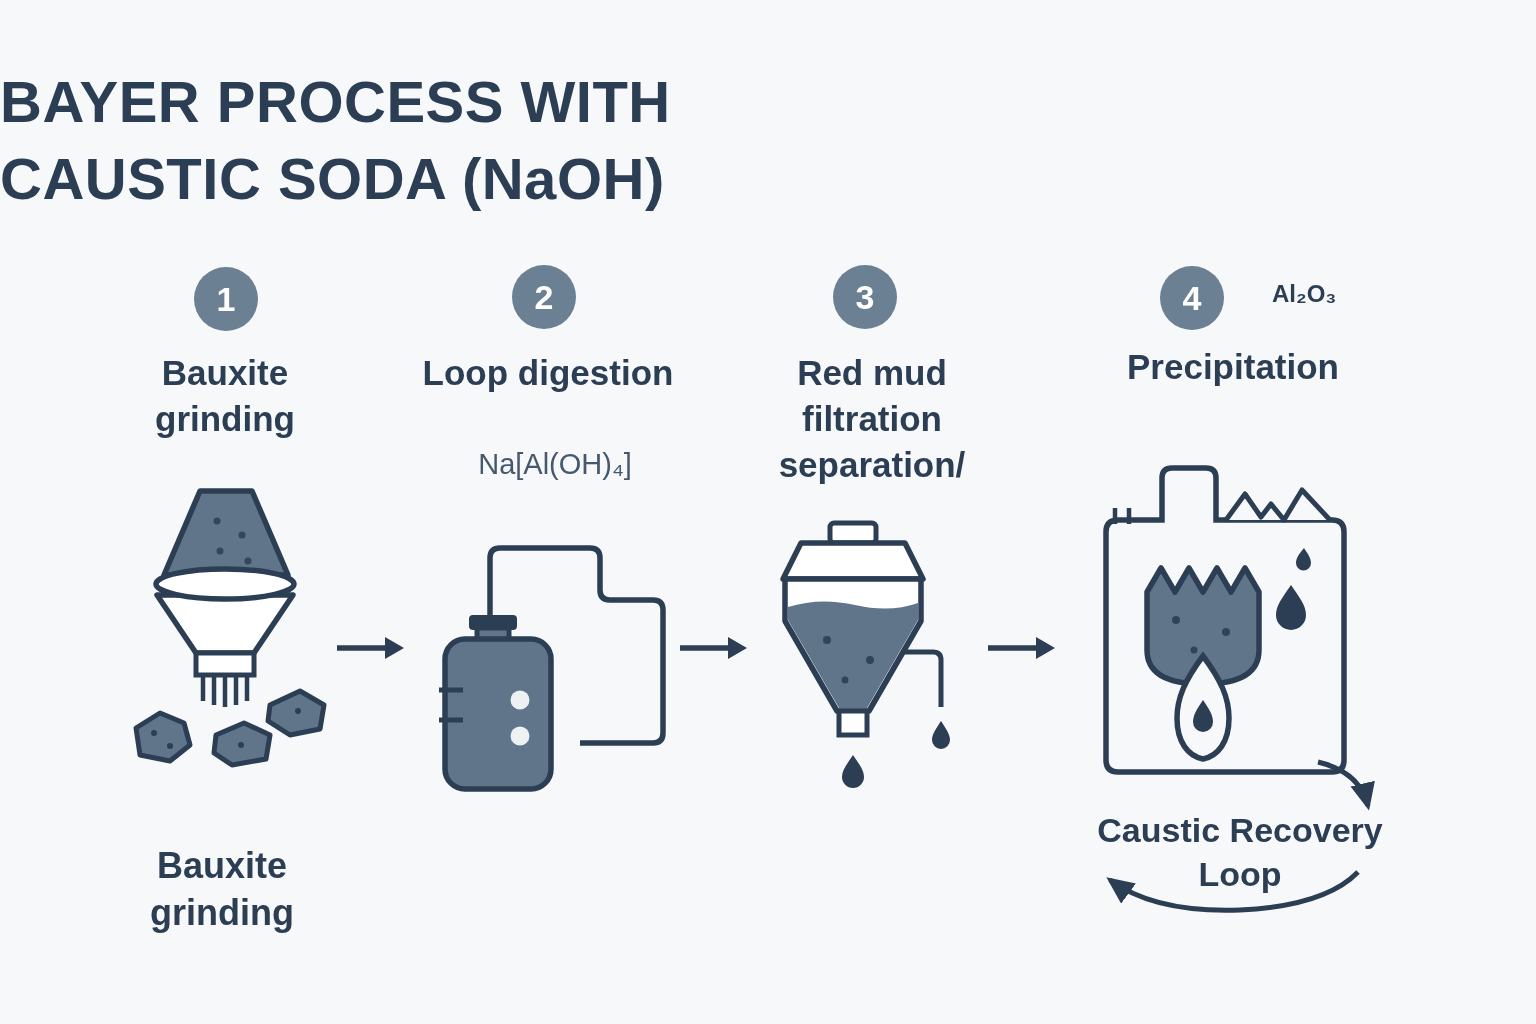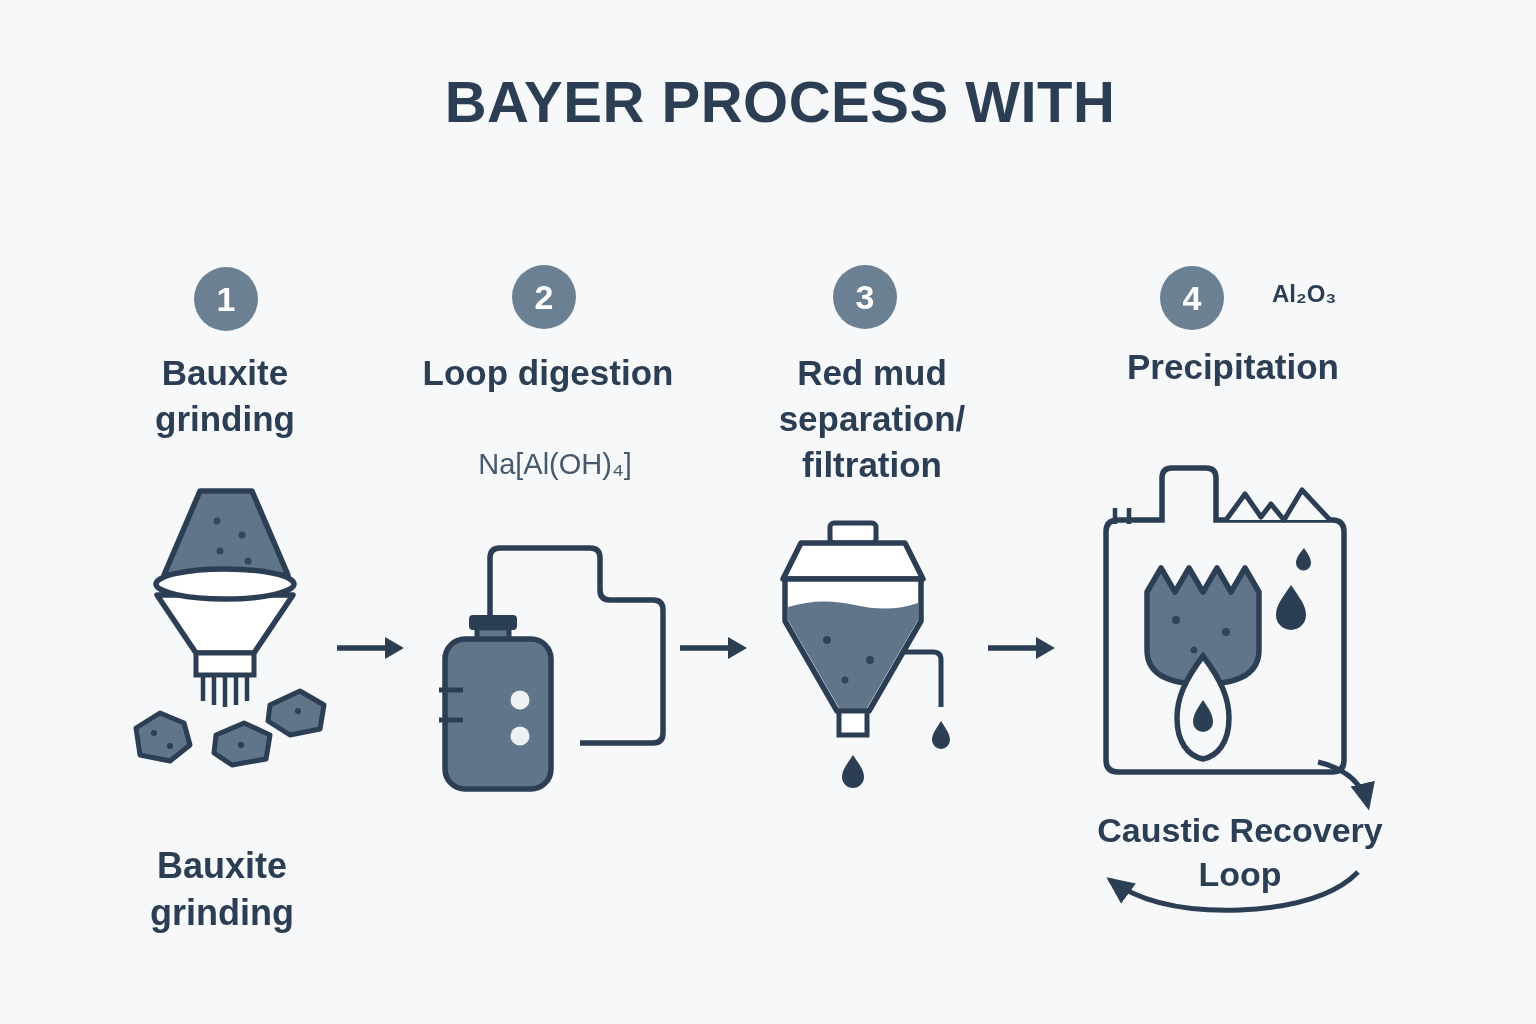--- a/index.html
+++ b/index.html
@@ -5,22 +5,22 @@
   * { margin:0; padding:0; box-sizing:border-box; }
   html,body { background:#ffffff; }
   body { font-family:"Liberation Sans", sans-serif; }
   .canvas{
     position:relative; width:1536px; height:1024px;
     background:var(--bg,#f7f8fa); overflow:hidden;
     color:var(--ink,#2c3e54);
   }
   .title{
     position:absolute; left:0; right:0; top:64px;
-    text-align:center; font-size:58px; font-weight:700;
-    line-height:1.32; letter-spacing:0.5px; color:var(--ink,#2b3a54);margin-left:24px;
+    font-size:58px; font-weight:700;
+    line-height:1.32; letter-spacing:0.5px; color:var(--ink,#2b3a54);
   }
   .title span{ display:block; }
   .badge{
     position:absolute; width:64px; height:64px; border-radius:50%;
     background:var(--badge,#6c8093); color:#ffffff;
     font-size:34px; font-weight:700;
     display:flex; align-items:center; justify-content:center;
   }
   .step-label{
     position:absolute; text-align:center; font-weight:700;
@@ -43,20 +43,21 @@
   .abs{ position:absolute; }
   svg{ display:block; }
 </style>
 </head>
 <body>
 
 <div class="canvas">
 
   <h1 class="title">
     <span>BAYER PROCESS WITH</span>
+    <span>CAUSTIC SODA (NaOH)</span>
   </h1>
 
   <div class="badge" style="left:194px; top:267px;">
     <span>1</span>
   </div>
   <div class="badge" style="left:512px; top:265px;">
     <span>2</span>
   </div>
   <div class="badge" style="left:833px; top:265px;">
     <span>3</span>
@@ -74,22 +75,22 @@
 
   <div class="step-label" style="left:378px; top:350px; width:340px;">
     <span>Loop digestion</span>
   </div>
   <div class="formula" style="left:375px; top:444px; width:360px;">
     <span>Na[Al(OH)₄]</span>
   </div>
 
   <div class="step-label" style="left:722px; top:350px; width:300px;">
     <span>Red mud</span>
+    <span>filtration</span>
     <span>separation/</span>
-    <span>filtration</span>
   </div>
 
   <div class="step-label" style="left:1063px; top:344px; width:340px;">
     <span>Precipitation</span>
   </div>
 
   <div class="abs" style="left:120px; top:483px;">
     <svg width="212" height="295" viewBox="0 0 212 295">
       <polygon points="37,112 173,112 134,170 76,170" fill="#ffffff" stroke="#2c3e54" stroke-width="5.5" stroke-linejoin="round"></polygon>
       <polygon points="80,8 132,8 168,92 44,92" fill="#60758a" stroke="#2c3e54" stroke-width="5.5" stroke-linejoin="round"></polygon>

